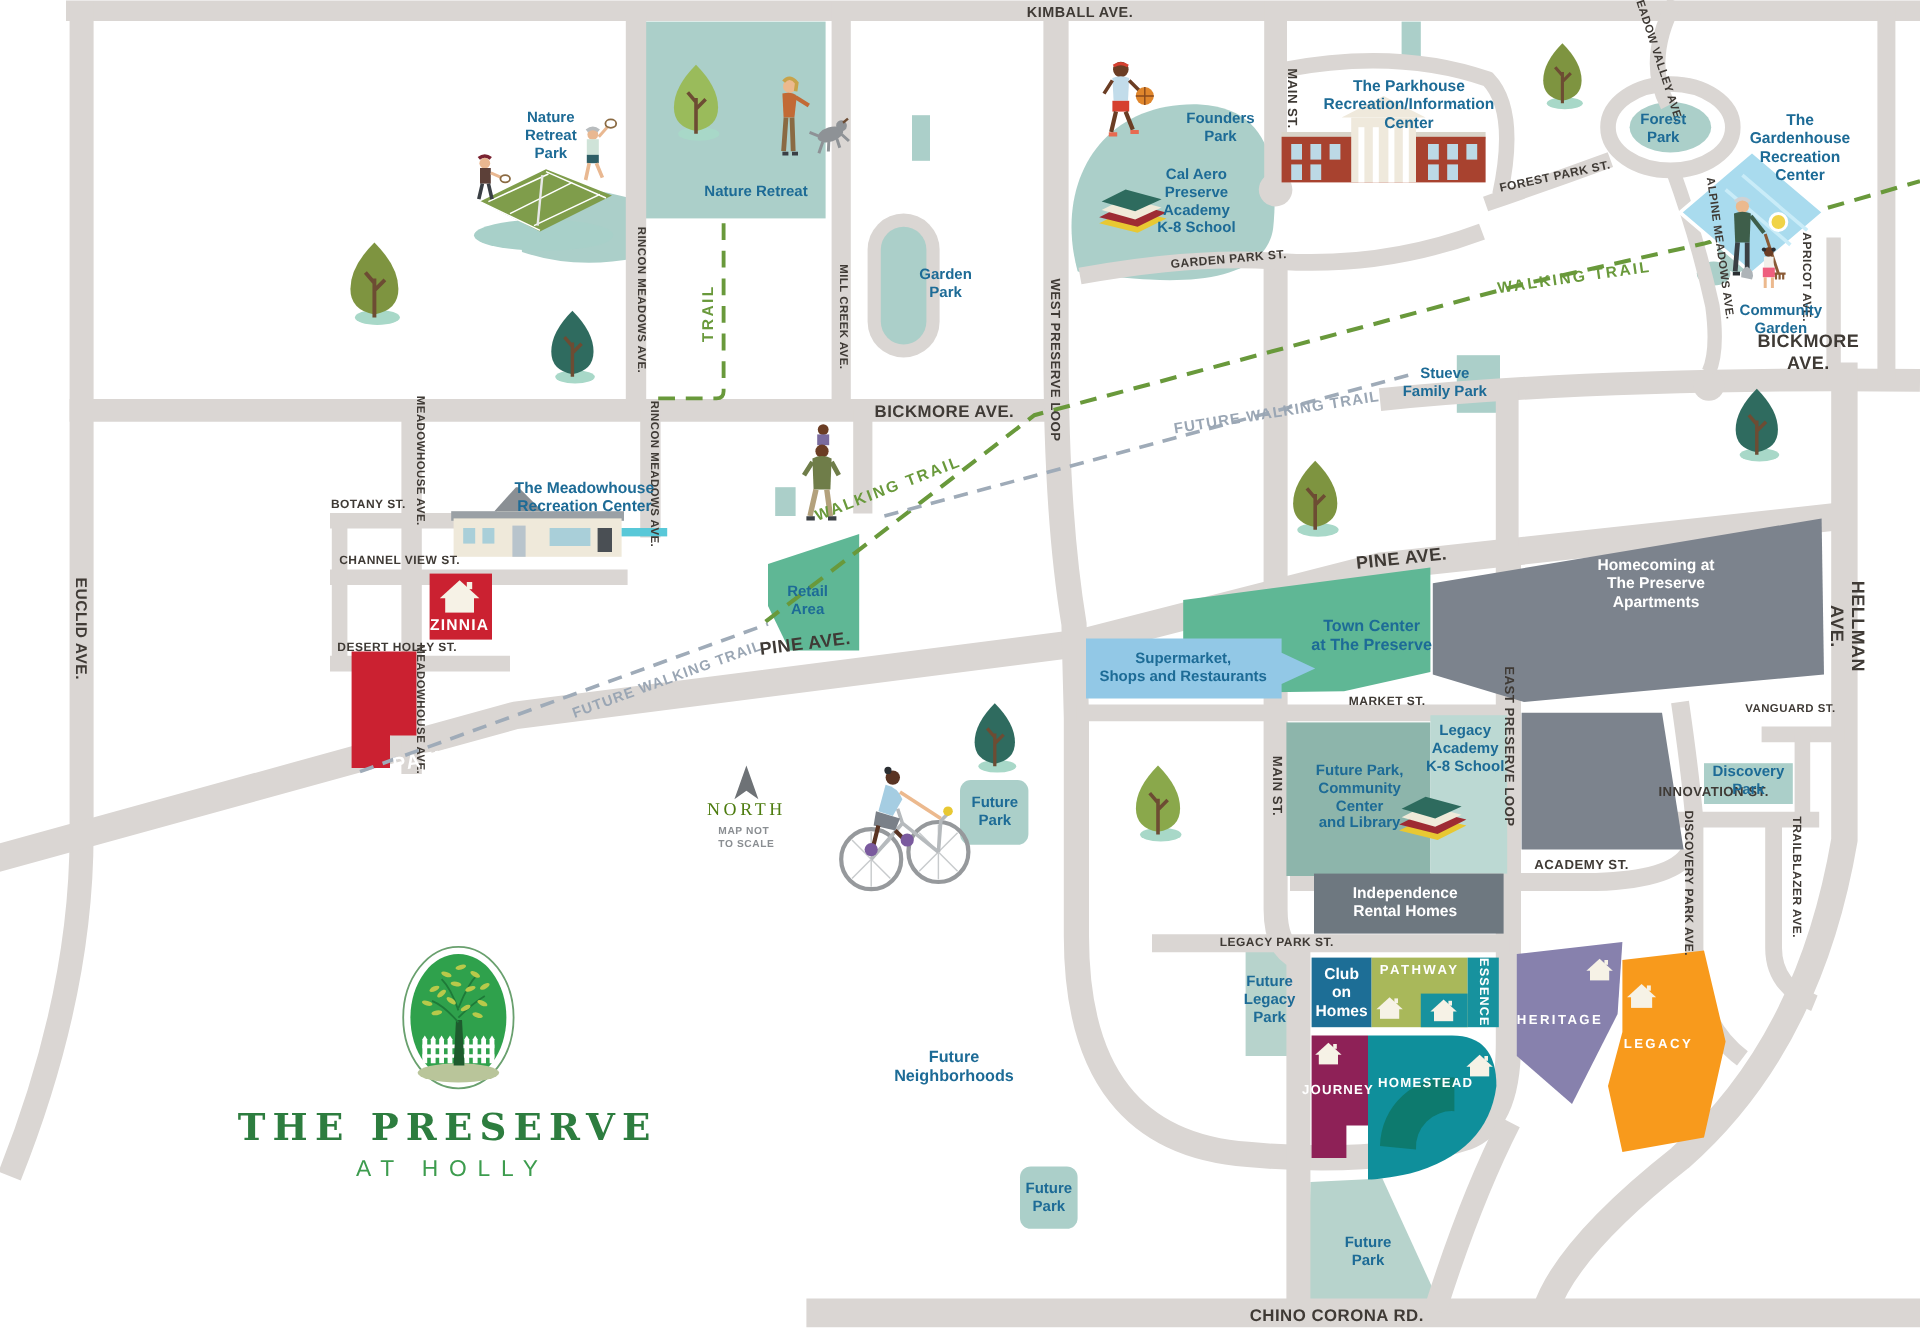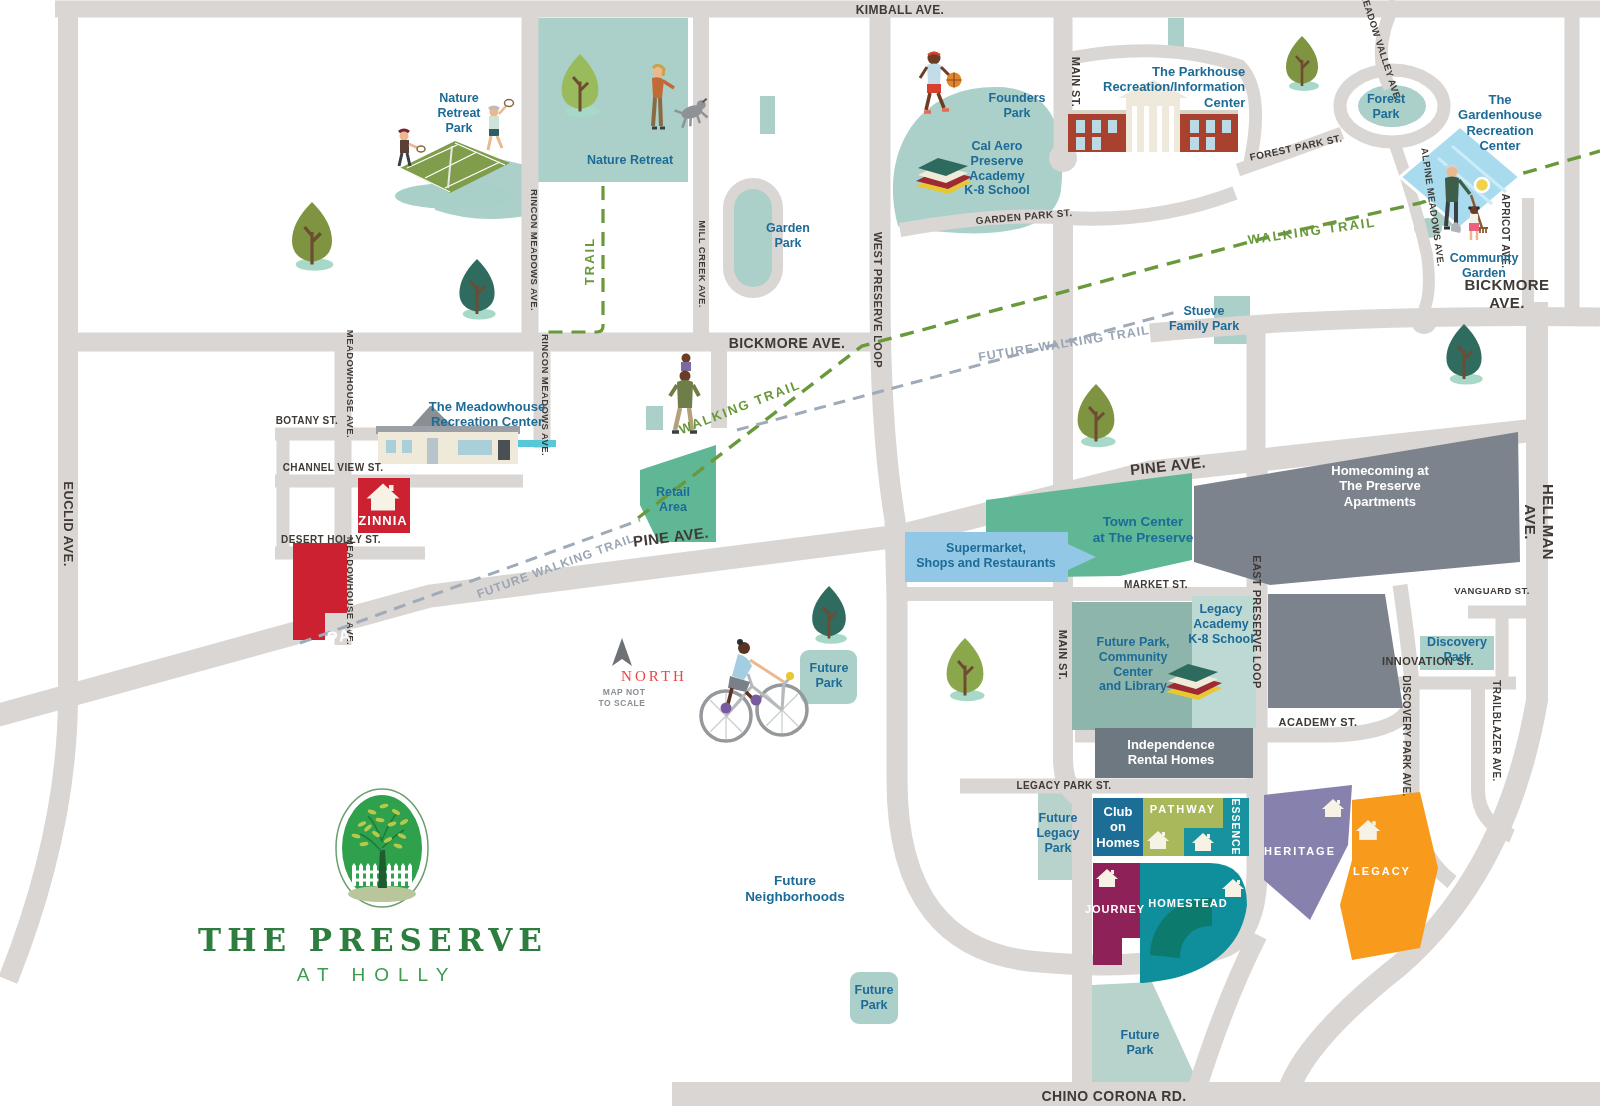--- a/index.html
+++ b/index.html
@@ -6,29 +6,29 @@
   .map{position:relative;width:1600px;height:1108px;background:#ffffff;overflow:hidden;
        font-family:"Liberation Sans",sans-serif;}
   .map svg.base{position:absolute;left:0;top:0;}
   .lbl{position:absolute;transform:translate(-50%,-50%);font-weight:bold;text-align:center;
        white-space:pre-line;line-height:1.18;pointer-events:none;}
   .st{font-size:10px;color:#3f3a35;letter-spacing:.4px;}
   .pk{font-size:12.5px;color:#1d6b96;}
   .wl{color:#ffffff;}
   .gr{color:#69993b;letter-spacing:2px;font-size:13px;}
   .fu{color:#9aa6b4;letter-spacing:1px;font-size:12px;}
-  .la{transform:none;text-align:right;}
+  .la{transform:none;text-align:center;}
   .logo-title{position:absolute;font-family:"DejaVu Serif","Liberation Serif",serif;
       color:#2d7d3f;font-size:31px;font-weight:bold;letter-spacing:6px;transform:translate(-50%,-50%);white-space:nowrap;}
   .logo-sub{position:absolute;color:#3d9c4e;font-size:19px;letter-spacing:9px;font-weight:normal;
       transform:translate(-50%,-50%);white-space:nowrap;}
-  .north-word{position:absolute;font-family:"Liberation Serif",serif;color:#ef4444;
-      font-size:15px;letter-spacing:3px;transform:translate(-50%,-50%);margin-left:32px;}
+  .north-word{position:absolute;font-family:"Liberation Serif",serif;color:#4d7c0f;
+      font-size:15px;letter-spacing:3px;transform:translate(-50%,-50%);}
   .north-note{position:absolute;color:#8a8e92;font-size:8.5px;font-weight:bold;letter-spacing:.5px;
-      text-align:right;white-space:pre-line;transform:translate(-50%,-50%);line-height:1.3;}
+      text-align:left;white-space:pre-line;transform:translate(-50%,-50%);line-height:1.3;}
 </style>
 </head>
 <body>
 
 <div class="map">
 
 <svg class="base" width="1600" height="1108" viewBox="0 0 1600 1108">
   <defs>
     <g id="tree">
       <ellipse cx="2" cy="10" rx="15" ry="5" fill="#a8d8c8"></ellipse>

